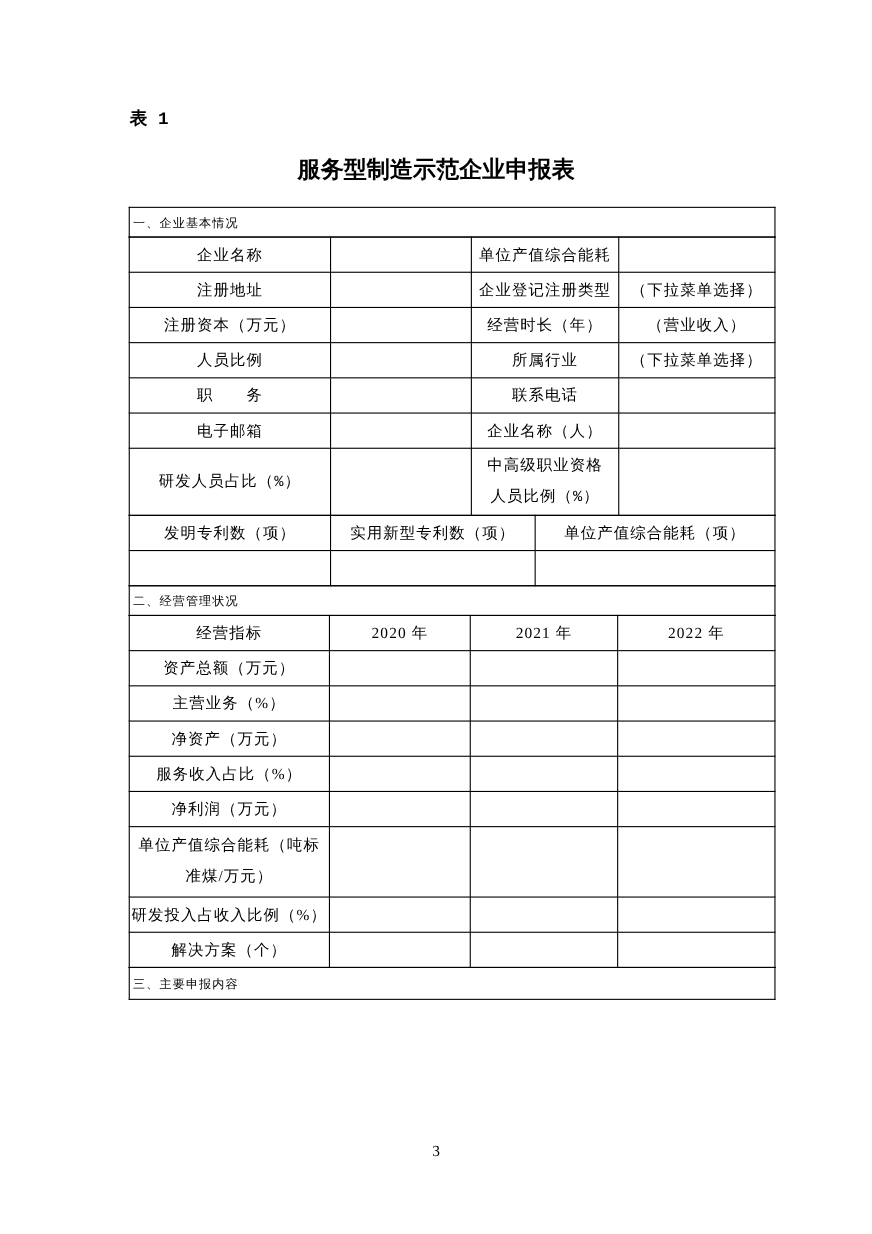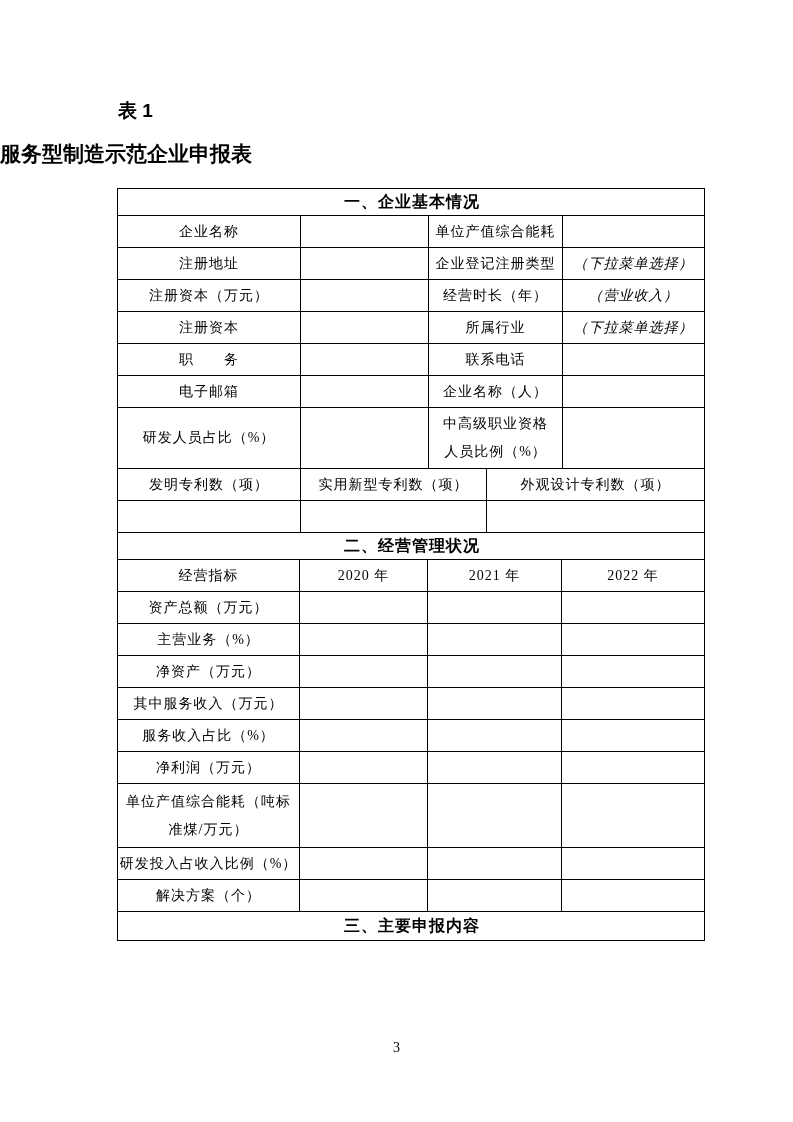--- a/index.html
+++ b/index.html
@@ -11,30 +11,30 @@
     margin: 0 auto;
     background: #ffffff;
     font-family: "Liberation Serif", "DejaVu Serif", serif;
     color: #000;
     overflow: hidden;
   }
   .table-label {
     position: absolute;
     left: 118px;
     top: 98px;
-    font-family: Liberation Sans, sans-serif;
+    font-family: Liberation Mono, monospace;
     font-weight: bold;
-    font-size: 19px;
+    font-size: 16px;
   }
   .doc-title {
     position: absolute;
     left: 0;
     top: 140px;
     width: 100%;
-    text-align: left;
+    text-align: center;
     font-family: "Liberation Sans", "DejaVu Sans", sans-serif;
     font-weight: bold;
     font-size: 21px;
   }
   .form-wrap {
     position: absolute;
     left: 117px;
     top: 188px;
     width: 587px;
   }
@@ -49,32 +49,31 @@
     height: 32px;
     vertical-align: middle;
     text-align: center;
     font-size: 14px;
     letter-spacing: 1px;
     overflow: hidden;
     padding: 0 1px;
   }
   tr.sec-row td {
     height: 27px;
-    text-align: center;
-    font-weight: bold;
-    font-size: 16px;
+    text-align: left;
+    font-weight: normal;
+    font-size: 11px;
     padding-left: 3px;
     letter-spacing: 1px;
   }
-  tr.tall td { height: 61px; }
+  tr.tall td { height: 61px; font-family: Liberation Mono, monospace; }
   tr.taller td { height: 64px; }
   tr.last-sec td { height: 29px; }
   td.multiline { white-space: pre-line; line-height: 28px; }
   td.hint {
-    font-style: italic;
     letter-spacing: 1px;
   }
   .page-number {
     position: absolute;
     left: 0;
     top: 1040px;
     width: 100%;
     text-align: center;
     font-size: 14px;
   }
@@ -121,21 +120,21 @@
         <td>企业登记注册类型</td>
         <td class="hint">（下拉菜单选择）</td>
       </tr>
       <tr>
         <td>注册资本（万元）</td>
         <td></td>
         <td>经营时长（年）</td>
         <td class="hint">（营业收入）</td>
       </tr>
       <tr>
-        <td>注册资本</td>
+        <td>人员比例</td>
         <td></td>
         <td>所属行业</td>
         <td class="hint">（下拉菜单选择）</td>
       </tr>
       <tr>
         <td>职　　务</td>
         <td></td>
         <td>联系电话</td>
         <td></td>
       </tr>
@@ -158,21 +157,21 @@
     <table class="tbl">
       <colgroup>
         <col style="width:183px">
           <col style="width:186px">
           <col style="width:218px">
       </colgroup>
       <tbody>
           <tr>
         <td>发明专利数（项）</td>
         <td>实用新型专利数（项）</td>
-        <td>外观设计专利数（项）</td>
+        <td>单位产值综合能耗（项）</td>
       </tr>
       <tr>
         <td></td>
         <td></td>
         <td></td>
       </tr>
     </tbody>
       </table>
 
     <table class="tbl">
@@ -212,26 +211,20 @@
         <td></td>
         <td></td>
       </tr>
       <tr>
         <td>净资产（万元）</td>
         <td></td>
         <td></td>
         <td></td>
       </tr>
       <tr>
-        <td>其中服务收入（万元）</td>
-        <td></td>
-        <td></td>
-        <td></td>
-      </tr>
-      <tr>
         <td>服务收入占比（%）</td>
         <td></td>
         <td></td>
         <td></td>
       </tr>
       <tr>
         <td>净利润（万元）</td>
         <td></td>
         <td></td>
         <td></td>

